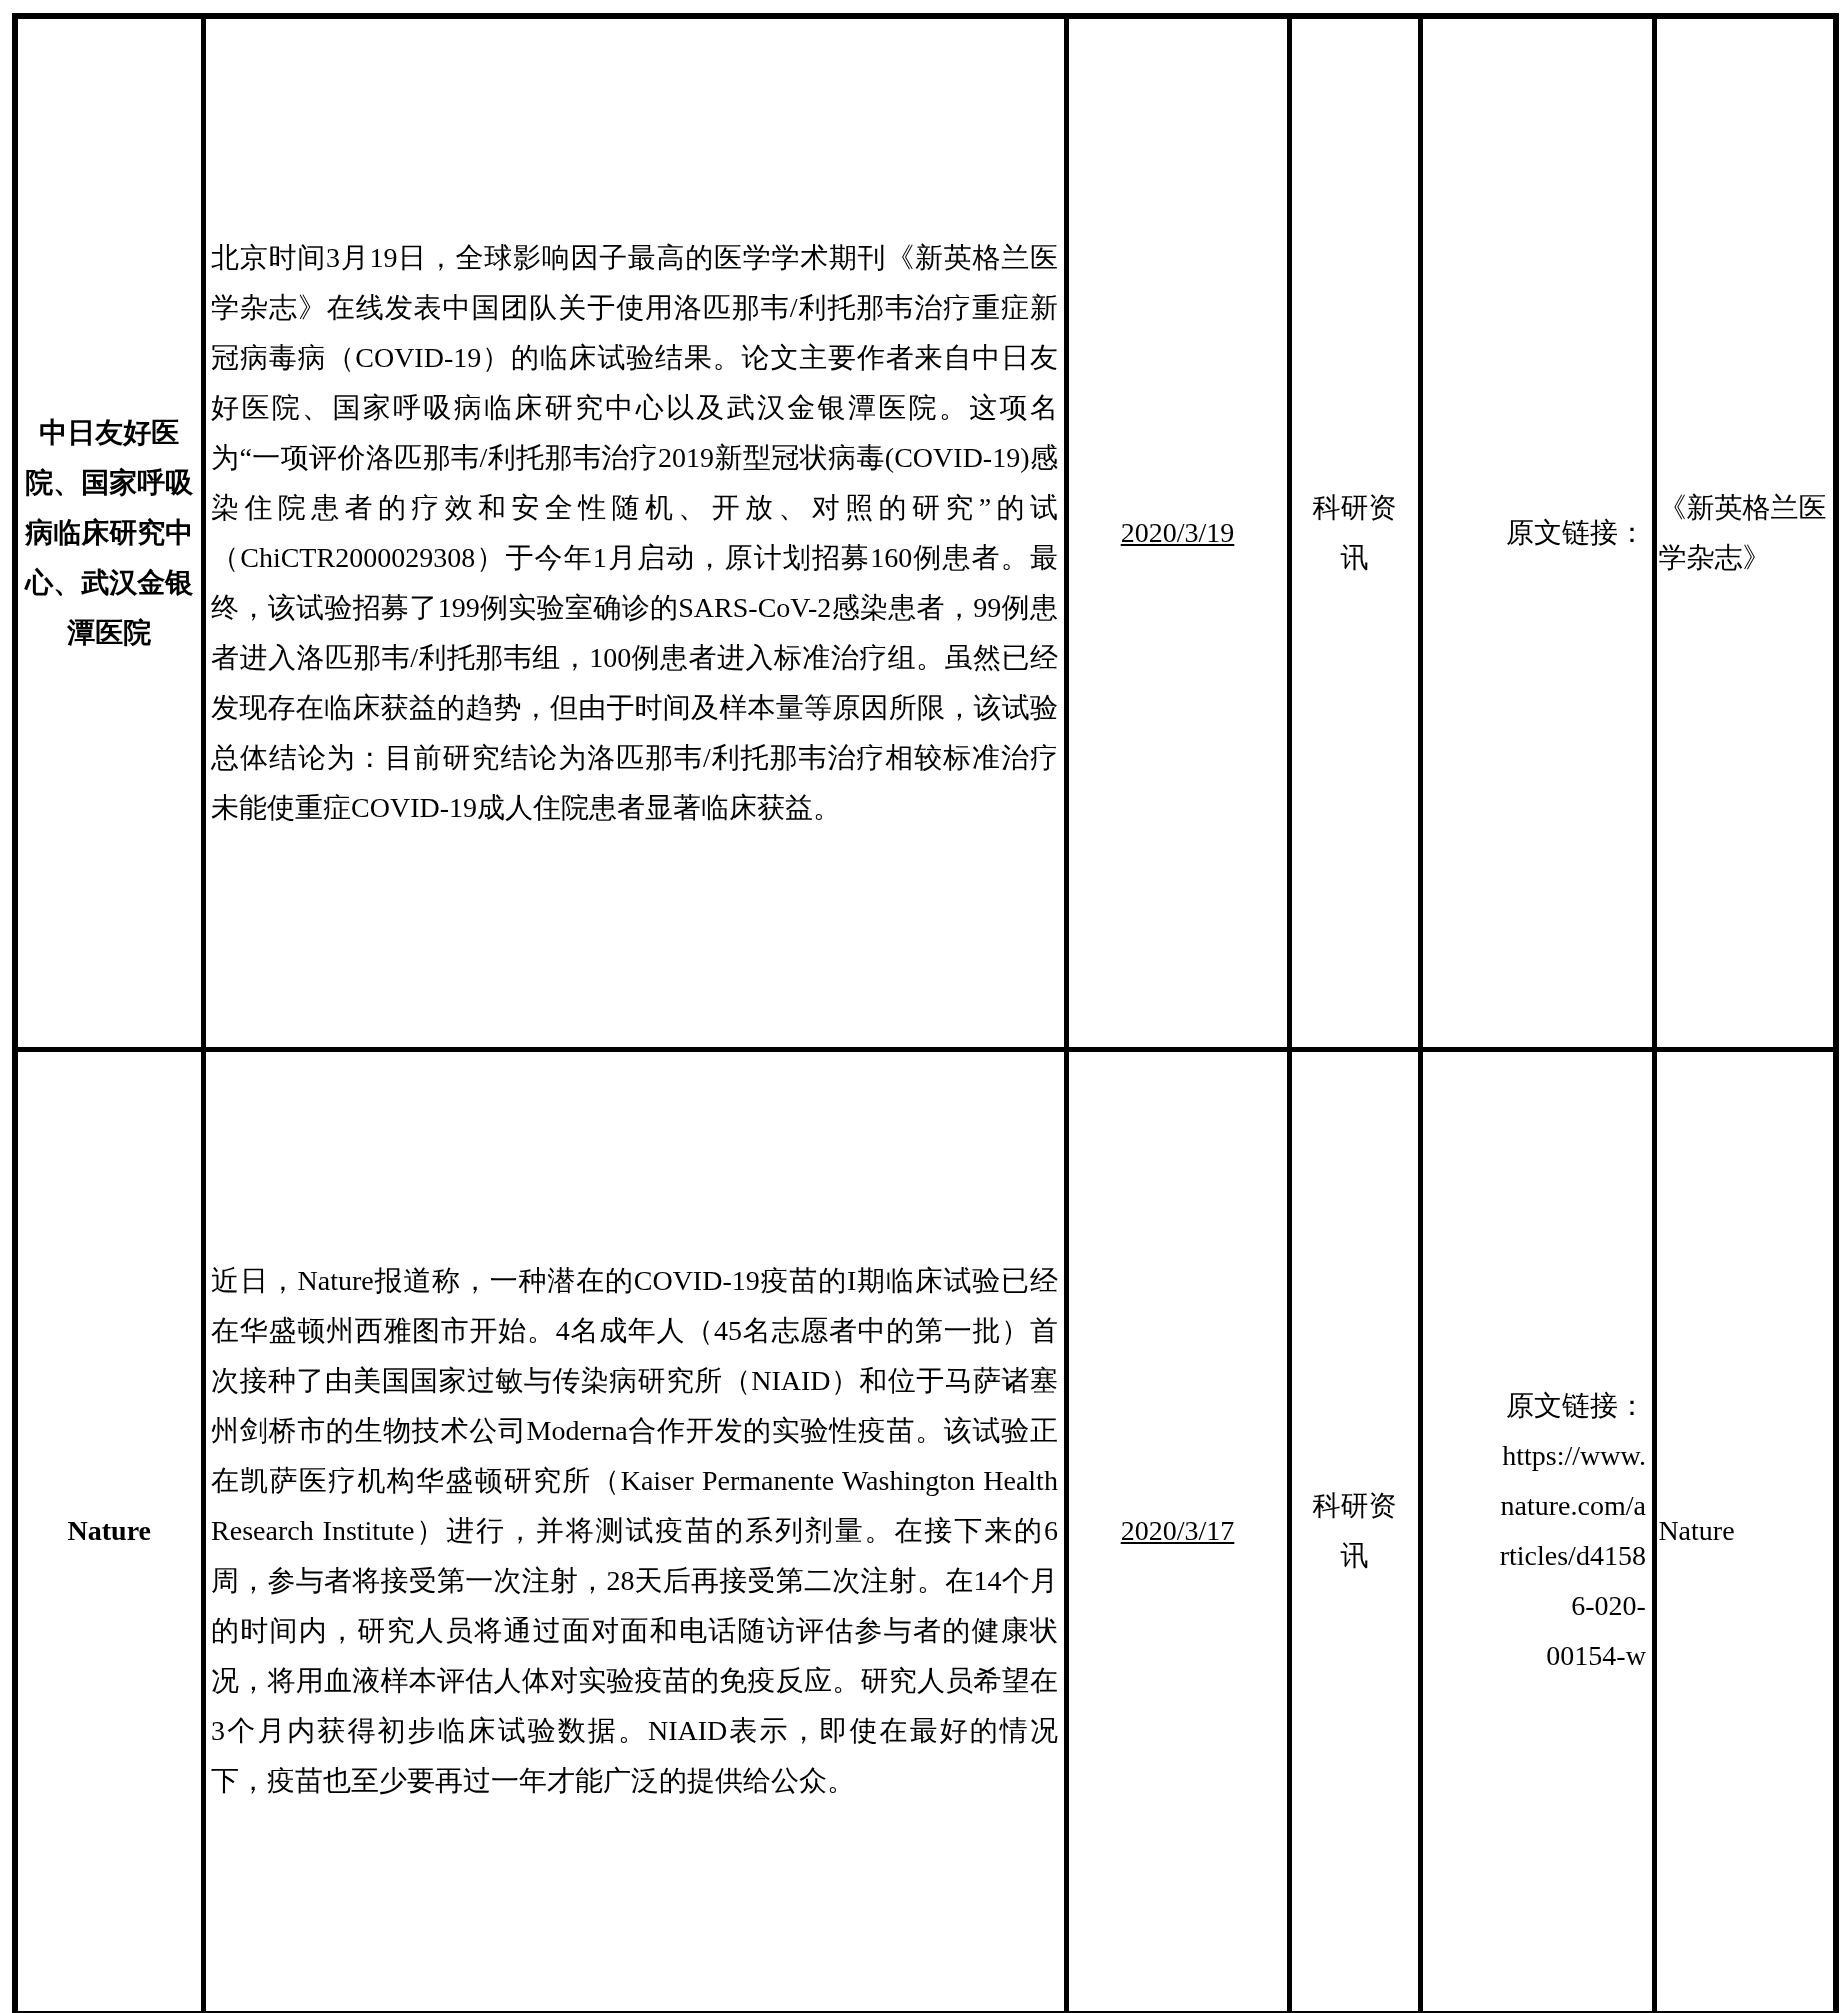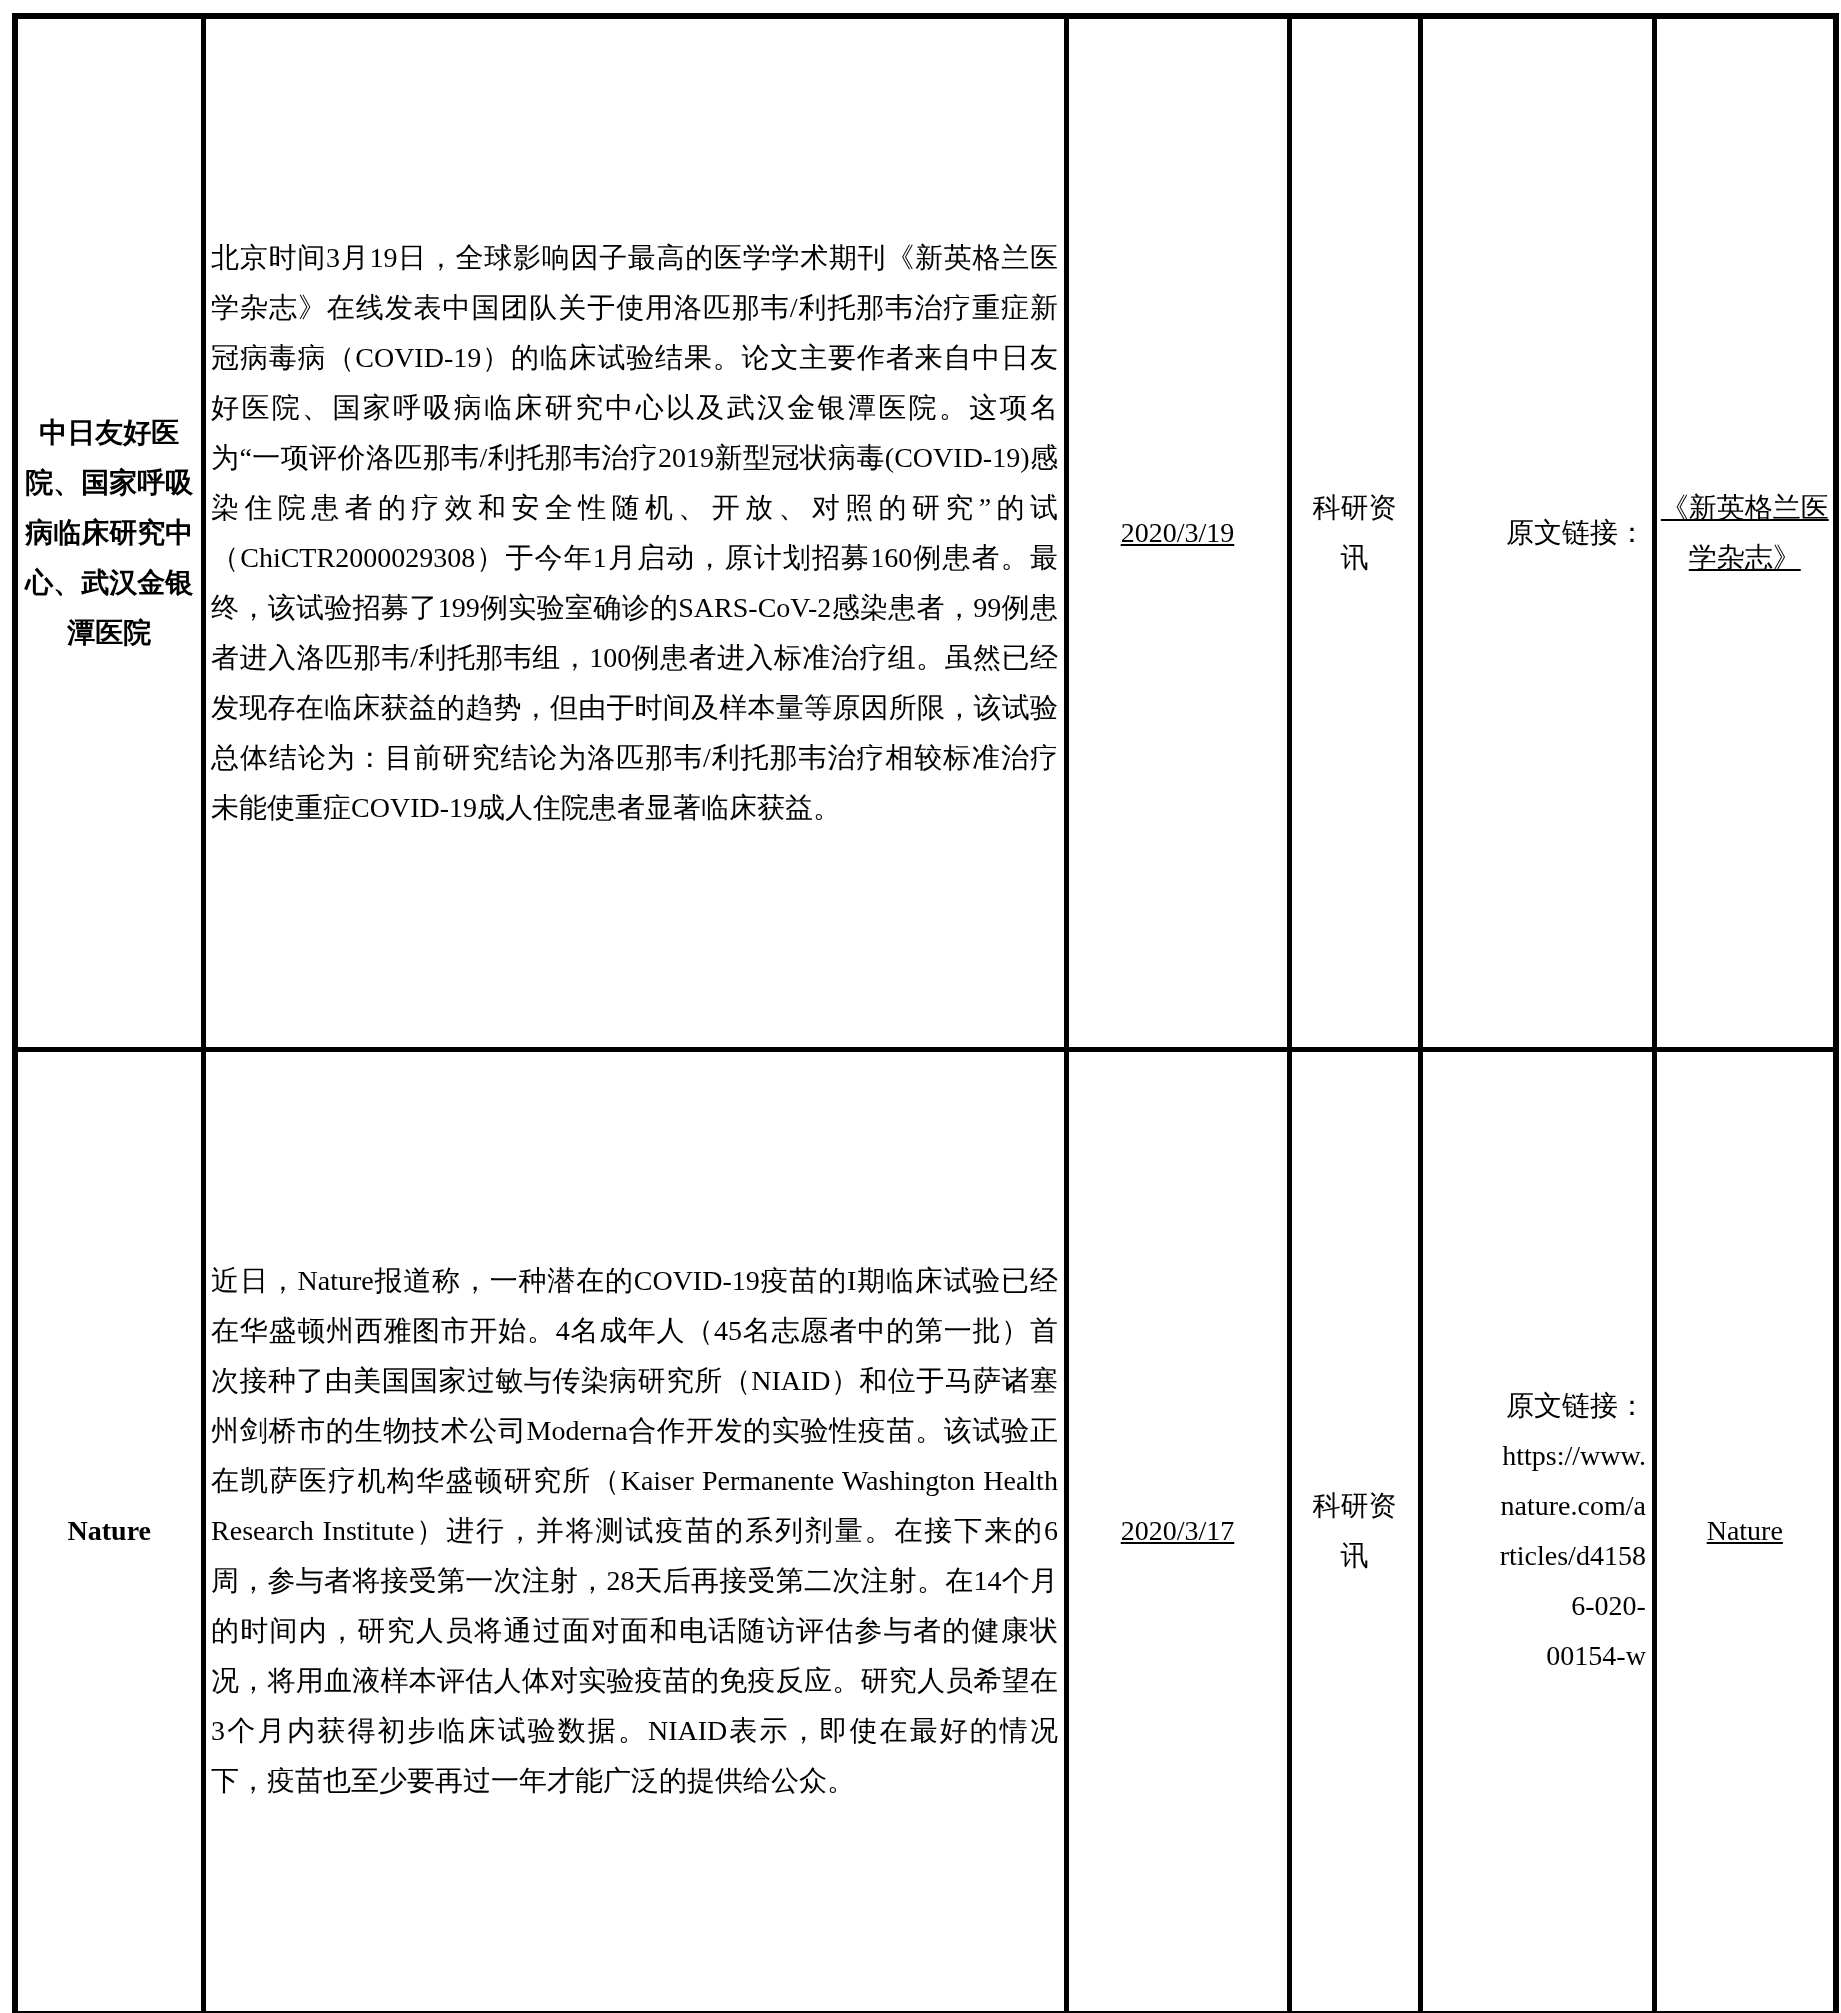--- a/index.html
+++ b/index.html
@@ -52,23 +52,21 @@
   td.cell-category {
     text-align: center;
     padding: 0 7.5px;
   }
   td.cell-link {
     text-align: right;
     white-space: pre-line;
     padding: 0 5.6px;
   }
   td.cell-source {
-    text-align: center;
     padding: 0 1.9px;
-    text-decoration: underline;
   }
 </style>
 </head>
 <body>
 
 <table class="doc-table">
   <colgroup>
     <col style="width:188px">
     <col style="width:863px">
     <col style="width:223px">

